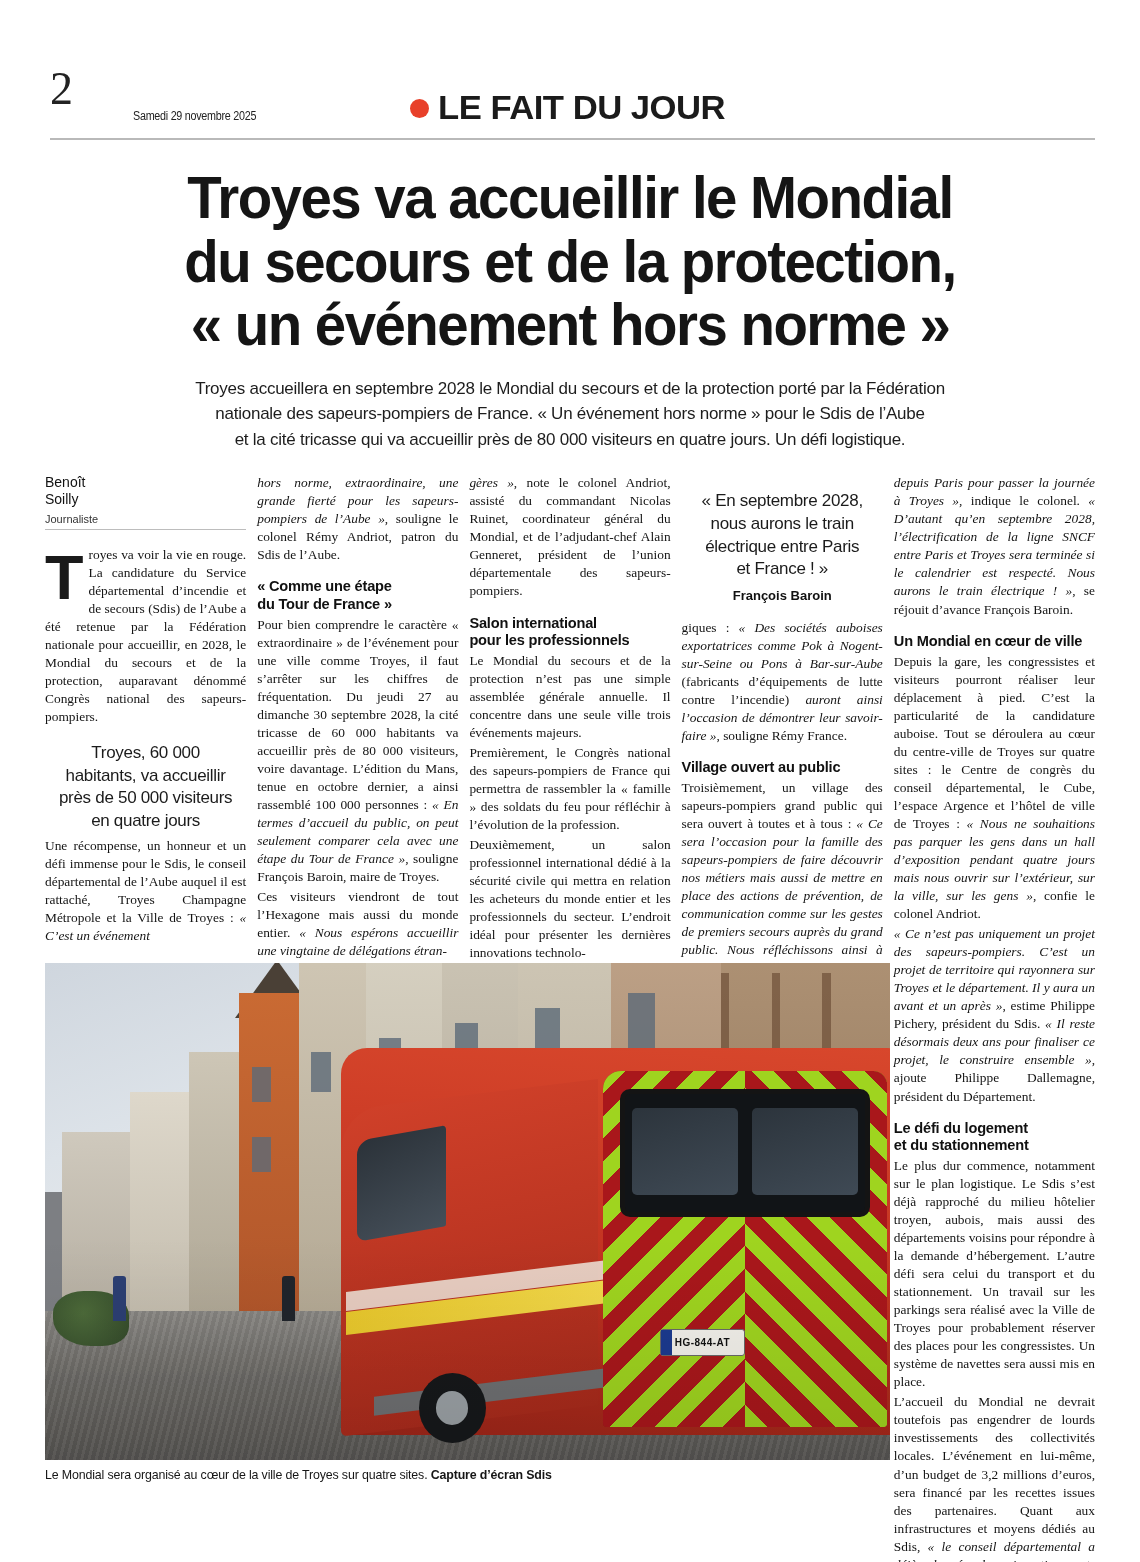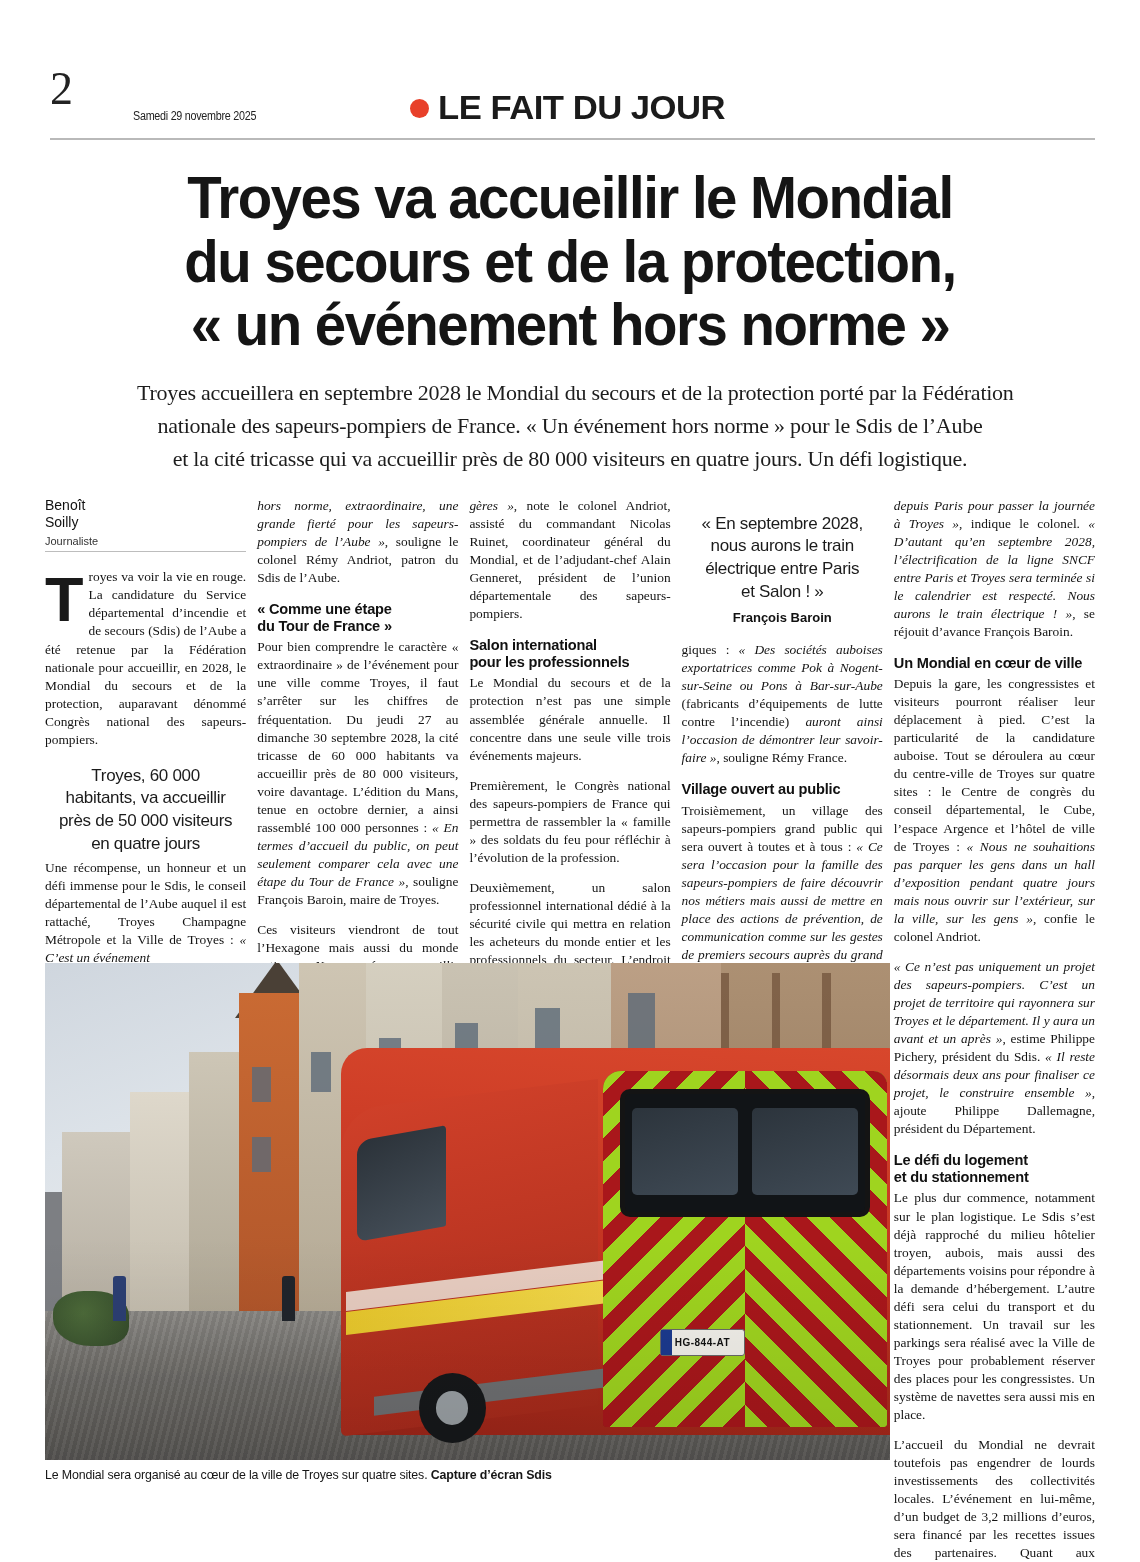--- a/index.html
+++ b/index.html
@@ -57,22 +57,22 @@
     letter-spacing:-1.6px;
     color:#151515;
     transform:scaleX(0.94);
   }
   .headline .hl-line { display:block; white-space:nowrap; }
 
   
   .standfirst {
     margin:19px 92px 0 92px;
     text-align:center;
-    font-family:Liberation Serif, serif;
-    font-size:22px;
+    font-family:Liberation Sans, sans-serif;
+    font-size:17px;
     line-height:1.5;
     color:#1d1d1d;
     letter-spacing:-0.25px;
   }
   .standfirst .sf-line { display:block; white-space:nowrap; }
 
   
   .columns {
     position:relative;
     margin-top:22px;
@@ -98,21 +98,21 @@
   p.body {
     font-family:"Liberation Serif", serif;
     font-size:13.4px;
     line-height:1.345;
     text-align:justify;
     margin:0;
     hyphens:auto;
     -webkit-hyphens:auto;
     color:#131313;
   }
-  p.body + p.body { margin-top:12px; }
+  p.body + p.body { margin-top:2px; }
   .it { font-style:italic; }
 
   
   .dropcap-para::first-letter {
     float:left;
     font-family:"Liberation Sans", sans-serif;
     font-weight:700;
     font-size:63px;
     line-height:0.82;
     padding:4px 5px 0 0;
@@ -367,21 +367,21 @@
       <p class="body">Le Mondial du secours et de la protection n’est pas une simple assemblée générale annuelle. Il concentre dans une seule ville trois événements majeurs.</p>
       <p class="body">Premièrement, le Congrès national des sapeurs-pompiers de France qui permettra de rassembler la « famille » des soldats du feu pour réfléchir à l’évolution de la profession.</p>
       <p class="body">Deuxièmement, un salon professionnel international dédié à la sécurité civile qui mettra en relation les acheteurs du monde entier et les professionnels du secteur. L’endroit idéal pour présenter les dernières innovations technolo-</p>
     </div>
 
     <div class="col">
       <div class="pullquote">
         <span class="pq-line">« En septembre 2028,</span>
         <span class="pq-line">nous aurons le train</span>
         <span class="pq-line">électrique entre Paris</span>
-        <span class="pq-line">et Salon ! »</span>
+        <span class="pq-line">et France ! »</span>
       </div>
       <div class="pullquote-attr">François Baroin</div>
 
       <p class="body"><span>giques : </span><span class="it">« Des sociétés auboises exportatrices comme Pok à Nogent-sur-Seine ou Pons à Bar-sur-Aube</span><span> (fabricants d’équipements de lutte contre l’incendie) </span><span class="it">auront ainsi l’occasion de démontrer leur savoir-faire »</span><span>, souligne Rémy France.</span></p>
 
       <h3 class="subhead">Village ouvert au public</h3>
 
       <p class="body"><span>Troisièmement, un village des sapeurs-pompiers grand public qui sera ouvert à toutes et à tous : </span><span class="it">« Ce sera l’occasion pour la famille des sapeurs-pompiers de faire découvrir nos métiers mais aussi de mettre en place des actions de prévention, de communication comme sur les gestes de premiers secours auprès du grand public. Nous réfléchissons ainsi à organiser des voyages en train</span></p>
     </div>
 

